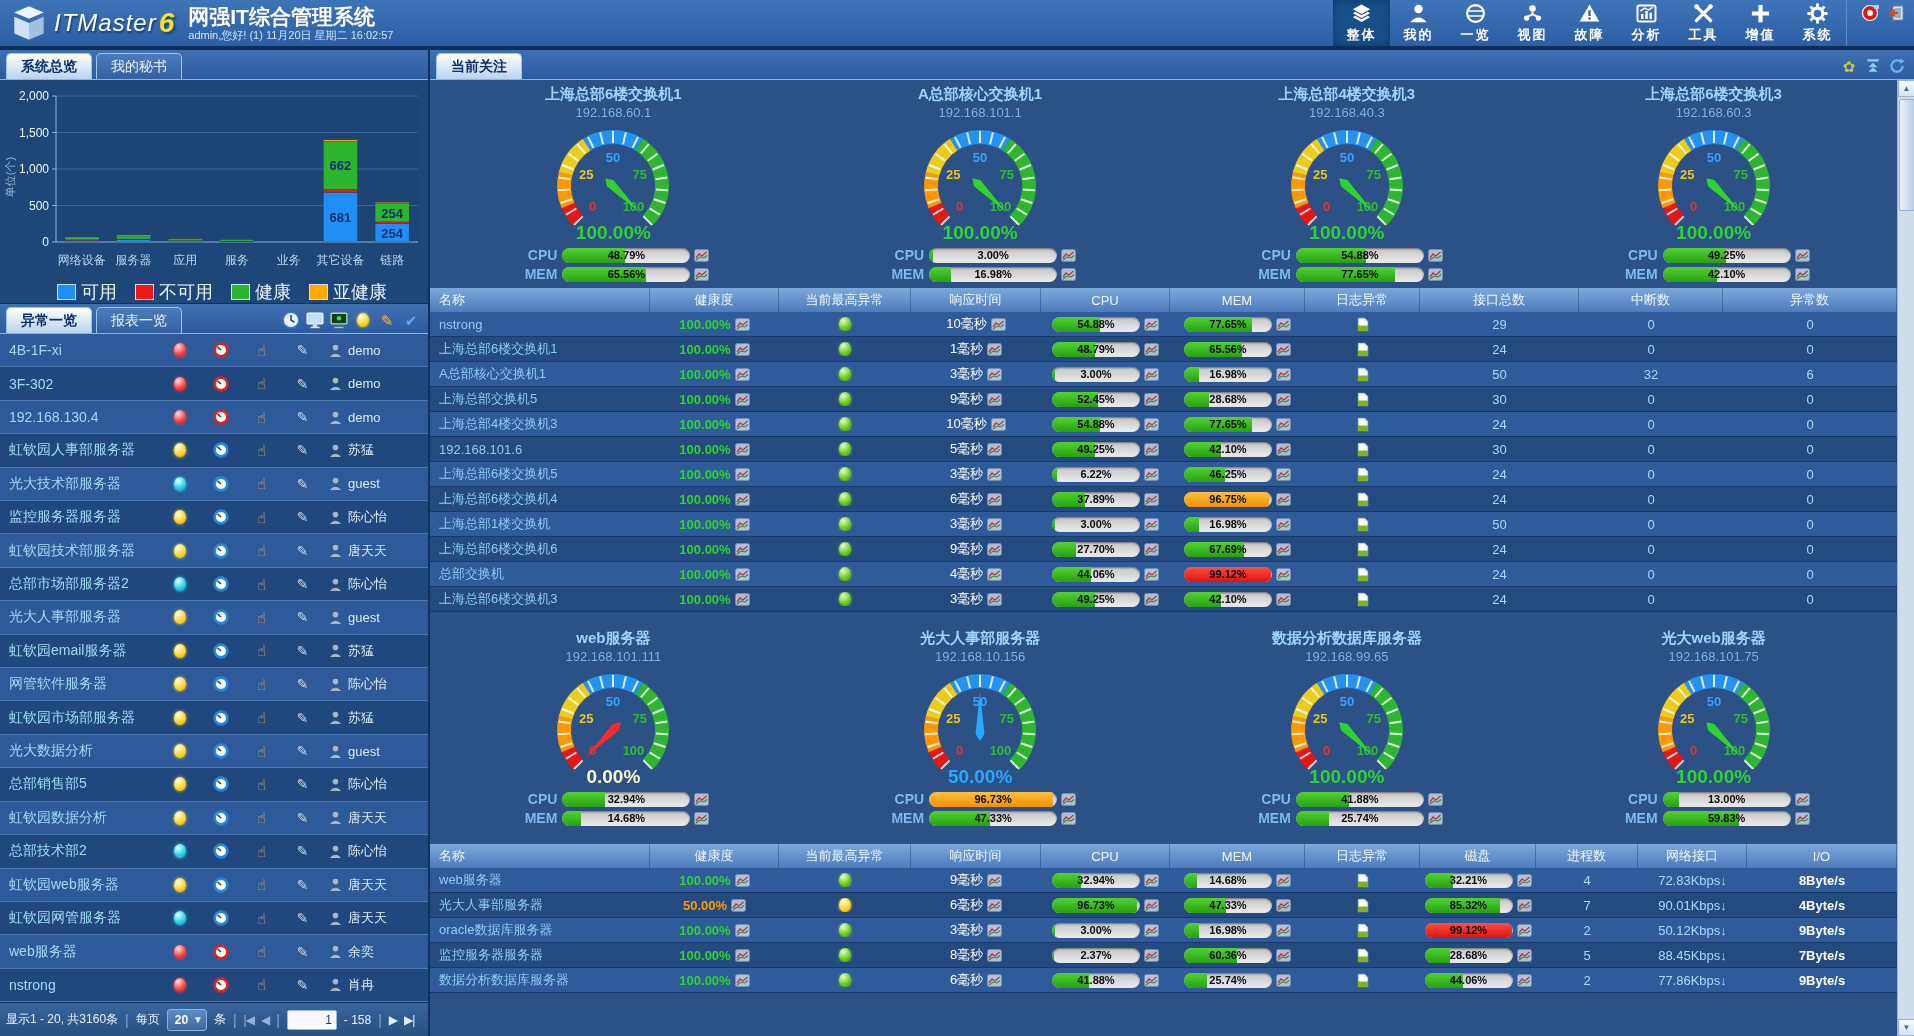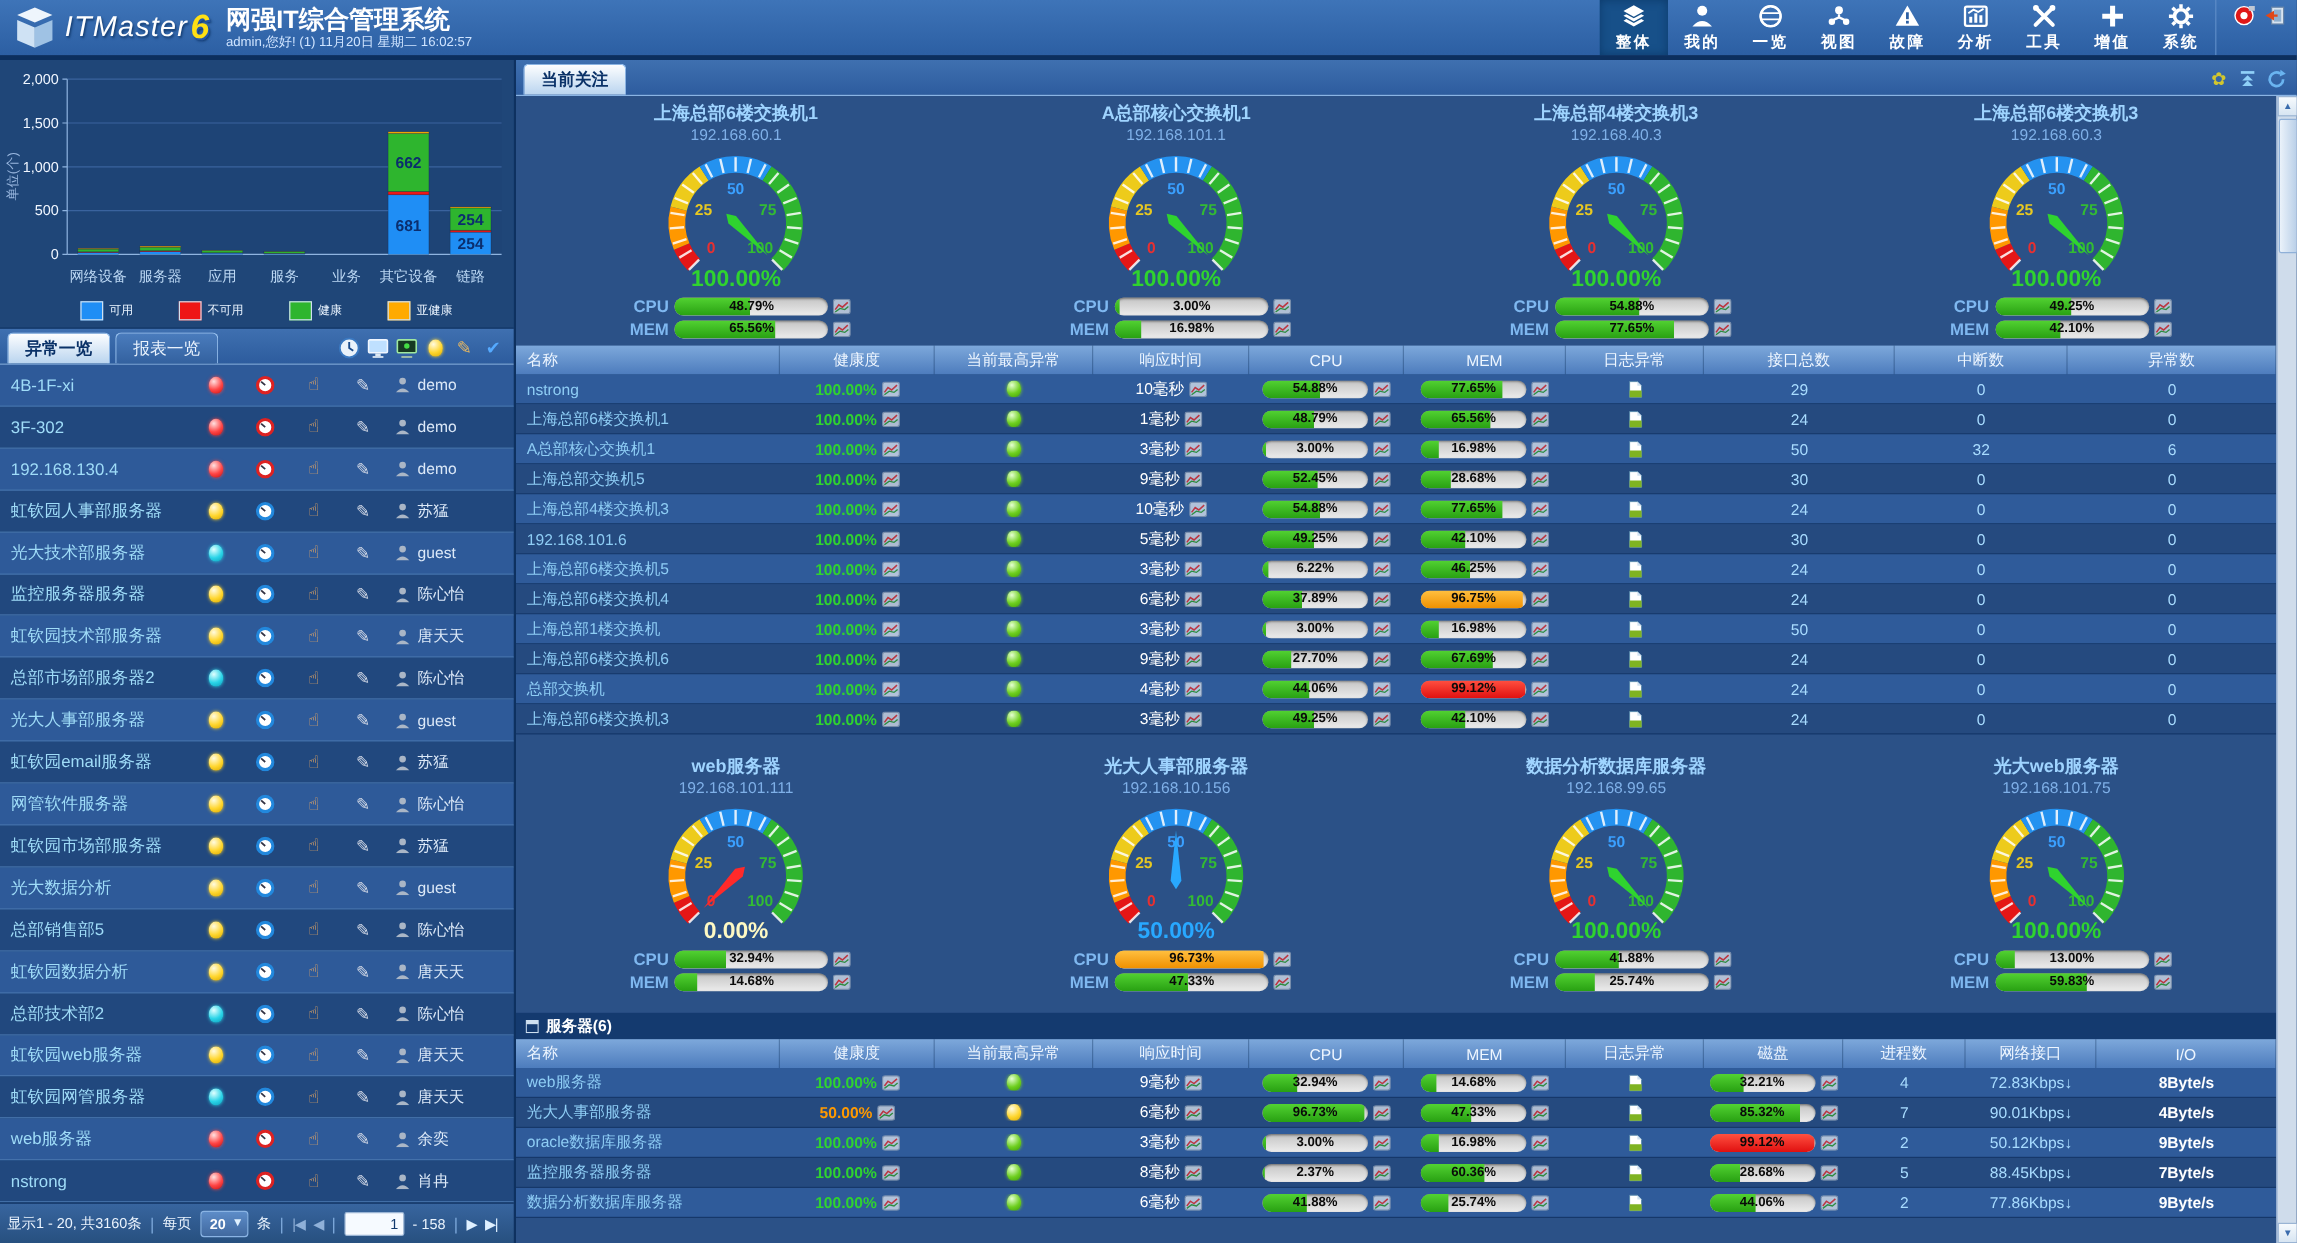--- a/index.html
+++ b/index.html
@@ -36,21 +36,21 @@
   .tab.inactive{background:linear-gradient(#4a7cbd,#33619f);color:#eaf3fd;}
   .tabbar .bar-space{flex:1;}
   .bar-icons{display:flex;align-items:center;gap:6px;padding:0 8px 4px 0;}
   .bar-icons .ti{width:18px;height:18px;display:inline-flex;align-items:center;justify-content:center;cursor:pointer;font-size:15px;line-height:1;}
 
   
   .chart-box{height:224px;flex:none;margin:0;border-bottom:1px solid #0e3160;background:#1f4678;padding:2px 2px 0 2px;box-sizing:border-box;}
   .legend-row{display:flex;justify-content:space-around;align-items:center;padding:2px 30px 0 46px;}
   .lg-item{display:flex;align-items:center;gap:5px;}
   .lg-sw{width:17px;height:14px;border:1px solid #cfe0f0;flex:none;}
-  .lg-label{font-size:10px;color:#eaf4ff;}
+  .lg-label{font-size:18px;color:#eaf4ff;}
 
   
   .exc-rows{flex:1;display:flex;flex-direction:column;min-height:0;}
   .exc-row{flex:1;display:flex;align-items:center;border-bottom:1px solid #4a78b0;box-sizing:border-box;cursor:pointer;}
   .exc-row:nth-child(odd){background:#2e5a99;}
   .exc-row:nth-child(even){background:#21487e;}
   .exc-name{flex:0 0 150px;padding-left:9px;font-size:14px;color:#9fdcf8;overflow:hidden;white-space:nowrap;}
   .exc-slot{flex:0 0 41px;display:flex;justify-content:center;align-items:center;}
   .exc-owner{flex:1;display:flex;align-items:center;gap:6px;padding-left:6px;font-size:13px;color:#dce9f8;}
 
@@ -227,20 +227,25 @@
         <rect x="9" y="5" width="6" height="10" fill="#8fb0d0"></rect>
         <path d="M2 10 L9 6 V9 H12 V11 H9 V14 Z" fill="#e04818"></path>
       </svg>
     </div>
   </div>
   <div class="hdr-strip"></div>
 
   <div class="content">
 
     <div class="left-col">
+      <div class="tabbar" id="lp-tabs">
+          <span class="tab active">系统总览</span>
+          <span class="tab inactive">我的秘书</span>
+          <span class="bar-space"></span>
+        </div>
       <div class="chart-box">
         <svg id="ov-chart" width="424" height="192">
             <rect x="54" y="14" width="362" height="146" fill="#1e4476"></rect>
             <line x1="54" y1="160" x2="416" y2="160" stroke="#8fb4e0" stroke-width="1"></line>
             <line x1="50" y1="160" x2="54" y2="160" stroke="#8fb4e0"></line>
             <text x="47" y="164" text-anchor="end" font-size="12" fill="#f0f6ff">0</text>
             <line x1="54" y1="123.5" x2="416" y2="123.5" stroke="#3a639e" stroke-width="1"></line>
             <line x1="50" y1="123.5" x2="54" y2="123.5" stroke="#8fb4e0"></line>
             <text x="47" y="127.5" text-anchor="end" font-size="12" fill="#f0f6ff">500</text>
             <line x1="54" y1="87" x2="416" y2="87" stroke="#3a639e" stroke-width="1"></line>
@@ -2393,27 +2398,20 @@
                   <span class="cic">
                     <svg width="15" height="13" viewBox="0 0 15 13">
                       <rect x="0.5" y="0.5" width="14" height="12" rx="2" fill="#eef3f8" fill-opacity="0.85" stroke="#8a9cb4"></rect>
                       <polyline points="2,9 5,5 8,7 12.5,3" fill="none" stroke="#e03030" stroke-width="1.3"></polyline>
                       <polyline points="2,11 6,8 10,9 13,6.5" fill="none" stroke="#2f9a2f" stroke-width="1.1"></polyline>
                     </svg>
                   </span>
                 </div>
               </div>
             </div>
-          <div class="sect-hdr">
-            <svg width="11" height="11" viewBox="0 0 11 11">
-              <rect x="0.5" y="0.5" width="10" height="10" fill="none" stroke="#cfe0f0"></rect>
-              <rect x="0.5" y="0.5" width="10" height="3" fill="#cfe0f0"></rect>
-            </svg>
-            <span>服务器(6)</span>
-          </div>
           <div class="thead" id="srv-head">
               <span class="th left" style="width: 220px;">名称</span>
               <span class="th" style="width: 129px;">健康度</span>
               <span class="th" style="width: 132px;">当前最高异常</span>
               <span class="th" style="width: 130px;">响应时间</span>
               <span class="th" style="width: 129px;">CPU</span>
               <span class="th" style="width: 135px;">MEM</span>
               <span class="th" style="width: 115px;">日志异常</span>
               <span class="th" style="width: 116px;">磁盘</span>
               <span class="th" style="width: 102px;">进程数</span>

